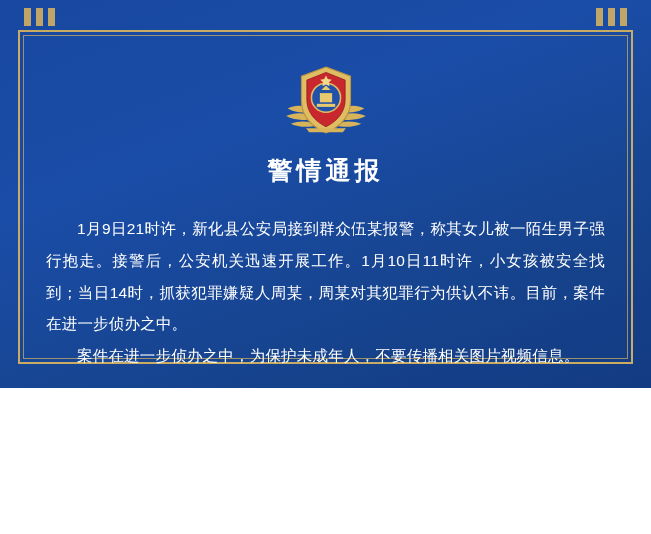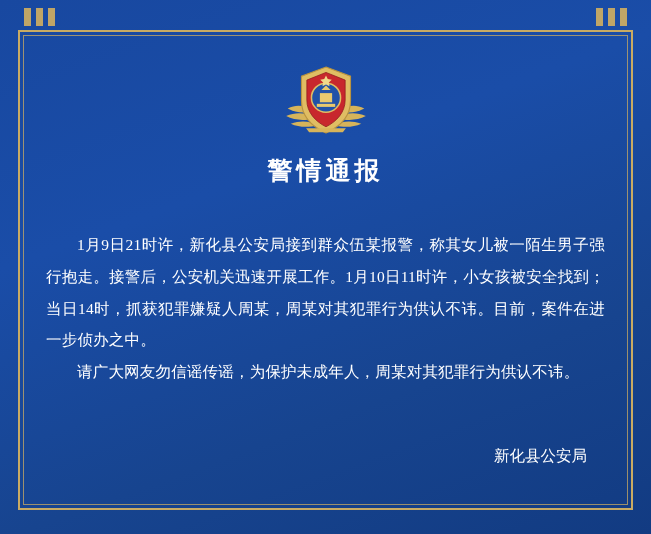--- a/index.html
+++ b/index.html
@@ -9,21 +9,21 @@
   }
   body {
     width: 651px;
     height: 534px;
     font-family: "Liberation Sans", sans-serif;
   }
 
   .poster {
     position: relative;
     width: 651px;
-    height: 534px;
+    height: 388px;
     background: linear-gradient(160deg, #1848a0 0%, #1a4da8 35%, #17448f 70%, #123b82 100%);
     box-sizing: border-box;
     overflow: hidden;
   }
 
   
   .corner-mark {
     position: absolute;
     top: 8px;
     display: flex;
@@ -82,27 +82,27 @@
     text-align: center;
     color: #ffffff;
     font-size: 25px;
     letter-spacing: 4px;
     font-weight: bold;
     margin-top: 18px;
     font-family: "DejaVu Sans", "Liberation Sans", sans-serif;
   }
 
   .body-text {
-    margin-top: 42px;
+    margin-top: 26px;
     color: #ffffff;
     font-size: 15.5px;
     line-height: 2.05;
     text-align: justify;
     letter-spacing: 0.2px;
-    font-family: Liberation Serif, serif;
+    font-family: Liberation Sans, sans-serif;
   }
   .body-text p {
     margin: 0;
     text-indent: 2em;
   }
 
   .signature {
     margin-top: 52px;
     color: #ffffff;
     font-size: 15.5px;
@@ -162,21 +162,21 @@
 
           <path d="M34 84 L86 84 L82 89 L38 89 Z" fill="#d7b45a"></path>
         </svg>
       </div>
     </div>
 
     <div class="title">警情通报</div>
 
     <div class="body-text">
       <p>1月9日21时许，新化县公安局接到群众伍某报警，称其女儿被一陌生男子强行抱走。接警后，公安机关迅速开展工作。1月10日11时许，小女孩被安全找到；当日14时，抓获犯罪嫌疑人周某，周某对其犯罪行为供认不讳。目前，案件在进一步侦办之中。</p>
-      <p>请广大网友勿信谣传谣，为保护未成年人，周某对其犯罪行为供认不讳。</p>
+      <p>案件在进一步侦办之中，为保护未成年人，不要传播相关图片视频信息。</p>
     </div>
 
     <div class="signature">
       <div>新化县公安局</div>
     </div>
 
   </div>
 </div>
 
 </body></html>

